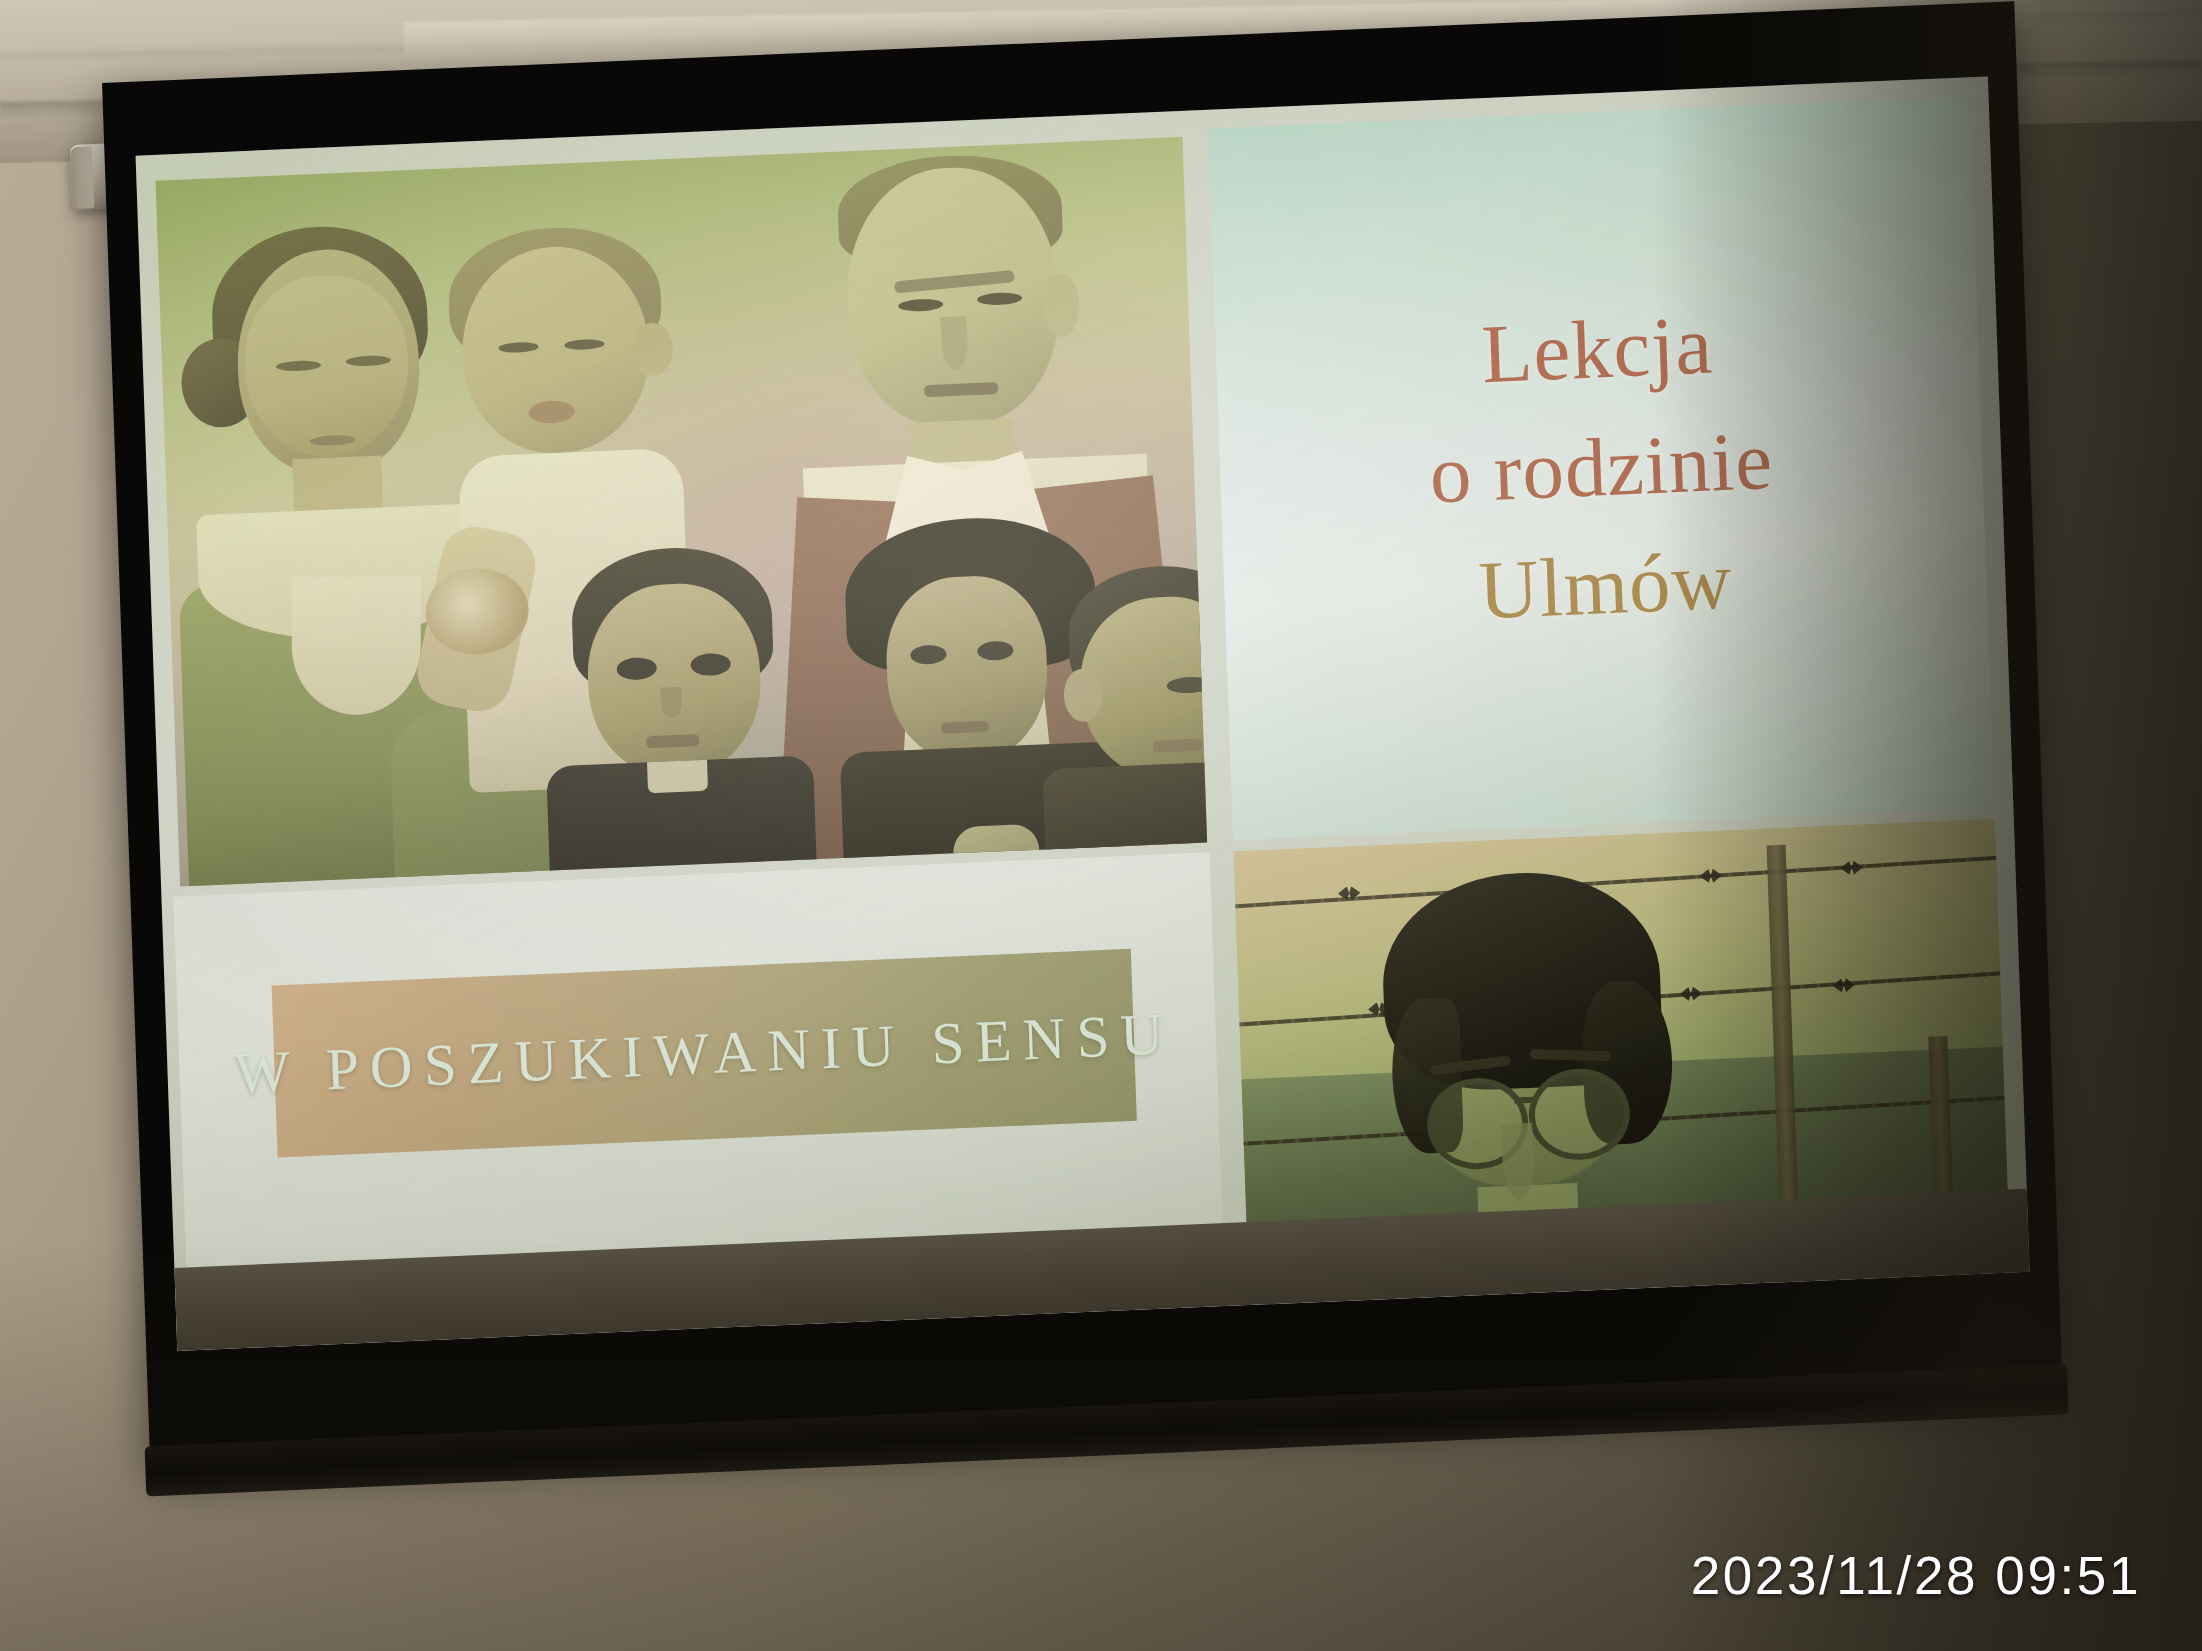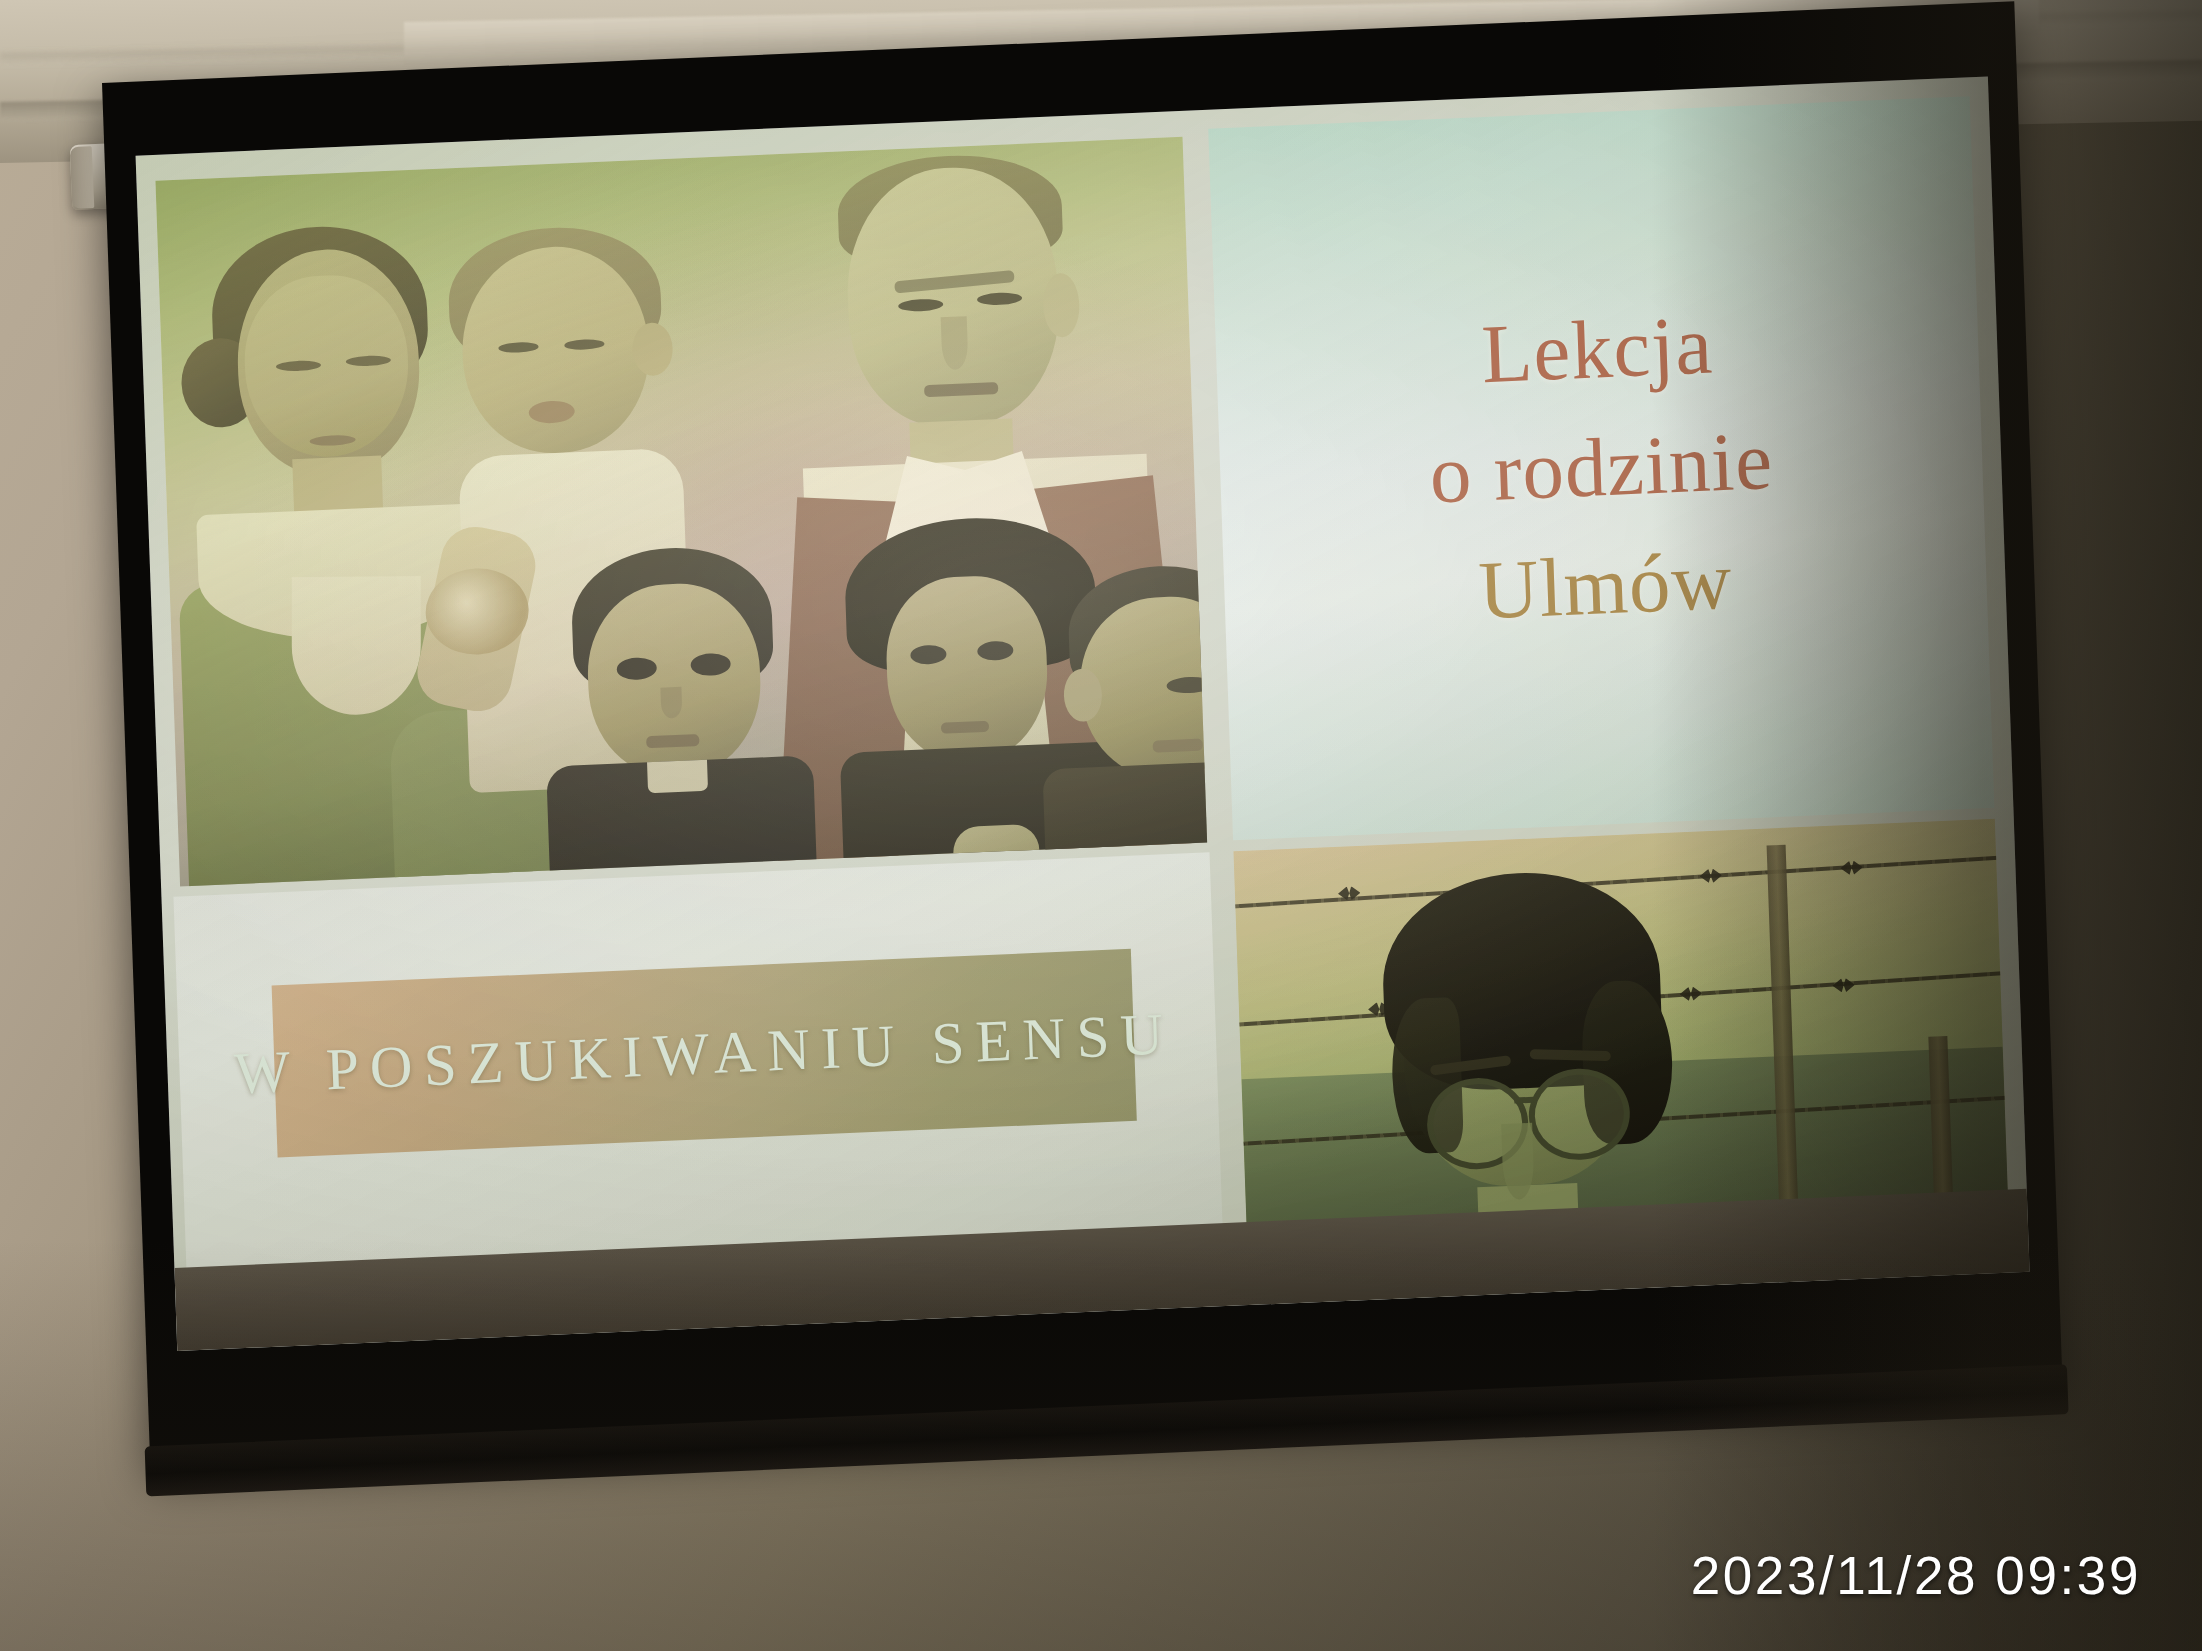--- a/index.html
+++ b/index.html
@@ -488,16 +488,16 @@
       </div>
 
       <div class="proj-wash"></div>
       <div class="proj-glow"></div>
     </div>
   </div>
 
   <div class="wall-right-shadow"></div>
   <div class="wall-bottom-shadow"></div>
 
-  <div class="timestamp">2023/11/28  09:39</div>
+  <div class="timestamp">2023/11/28  09:51</div>
 
 </div>
 
 
 </body></html>

